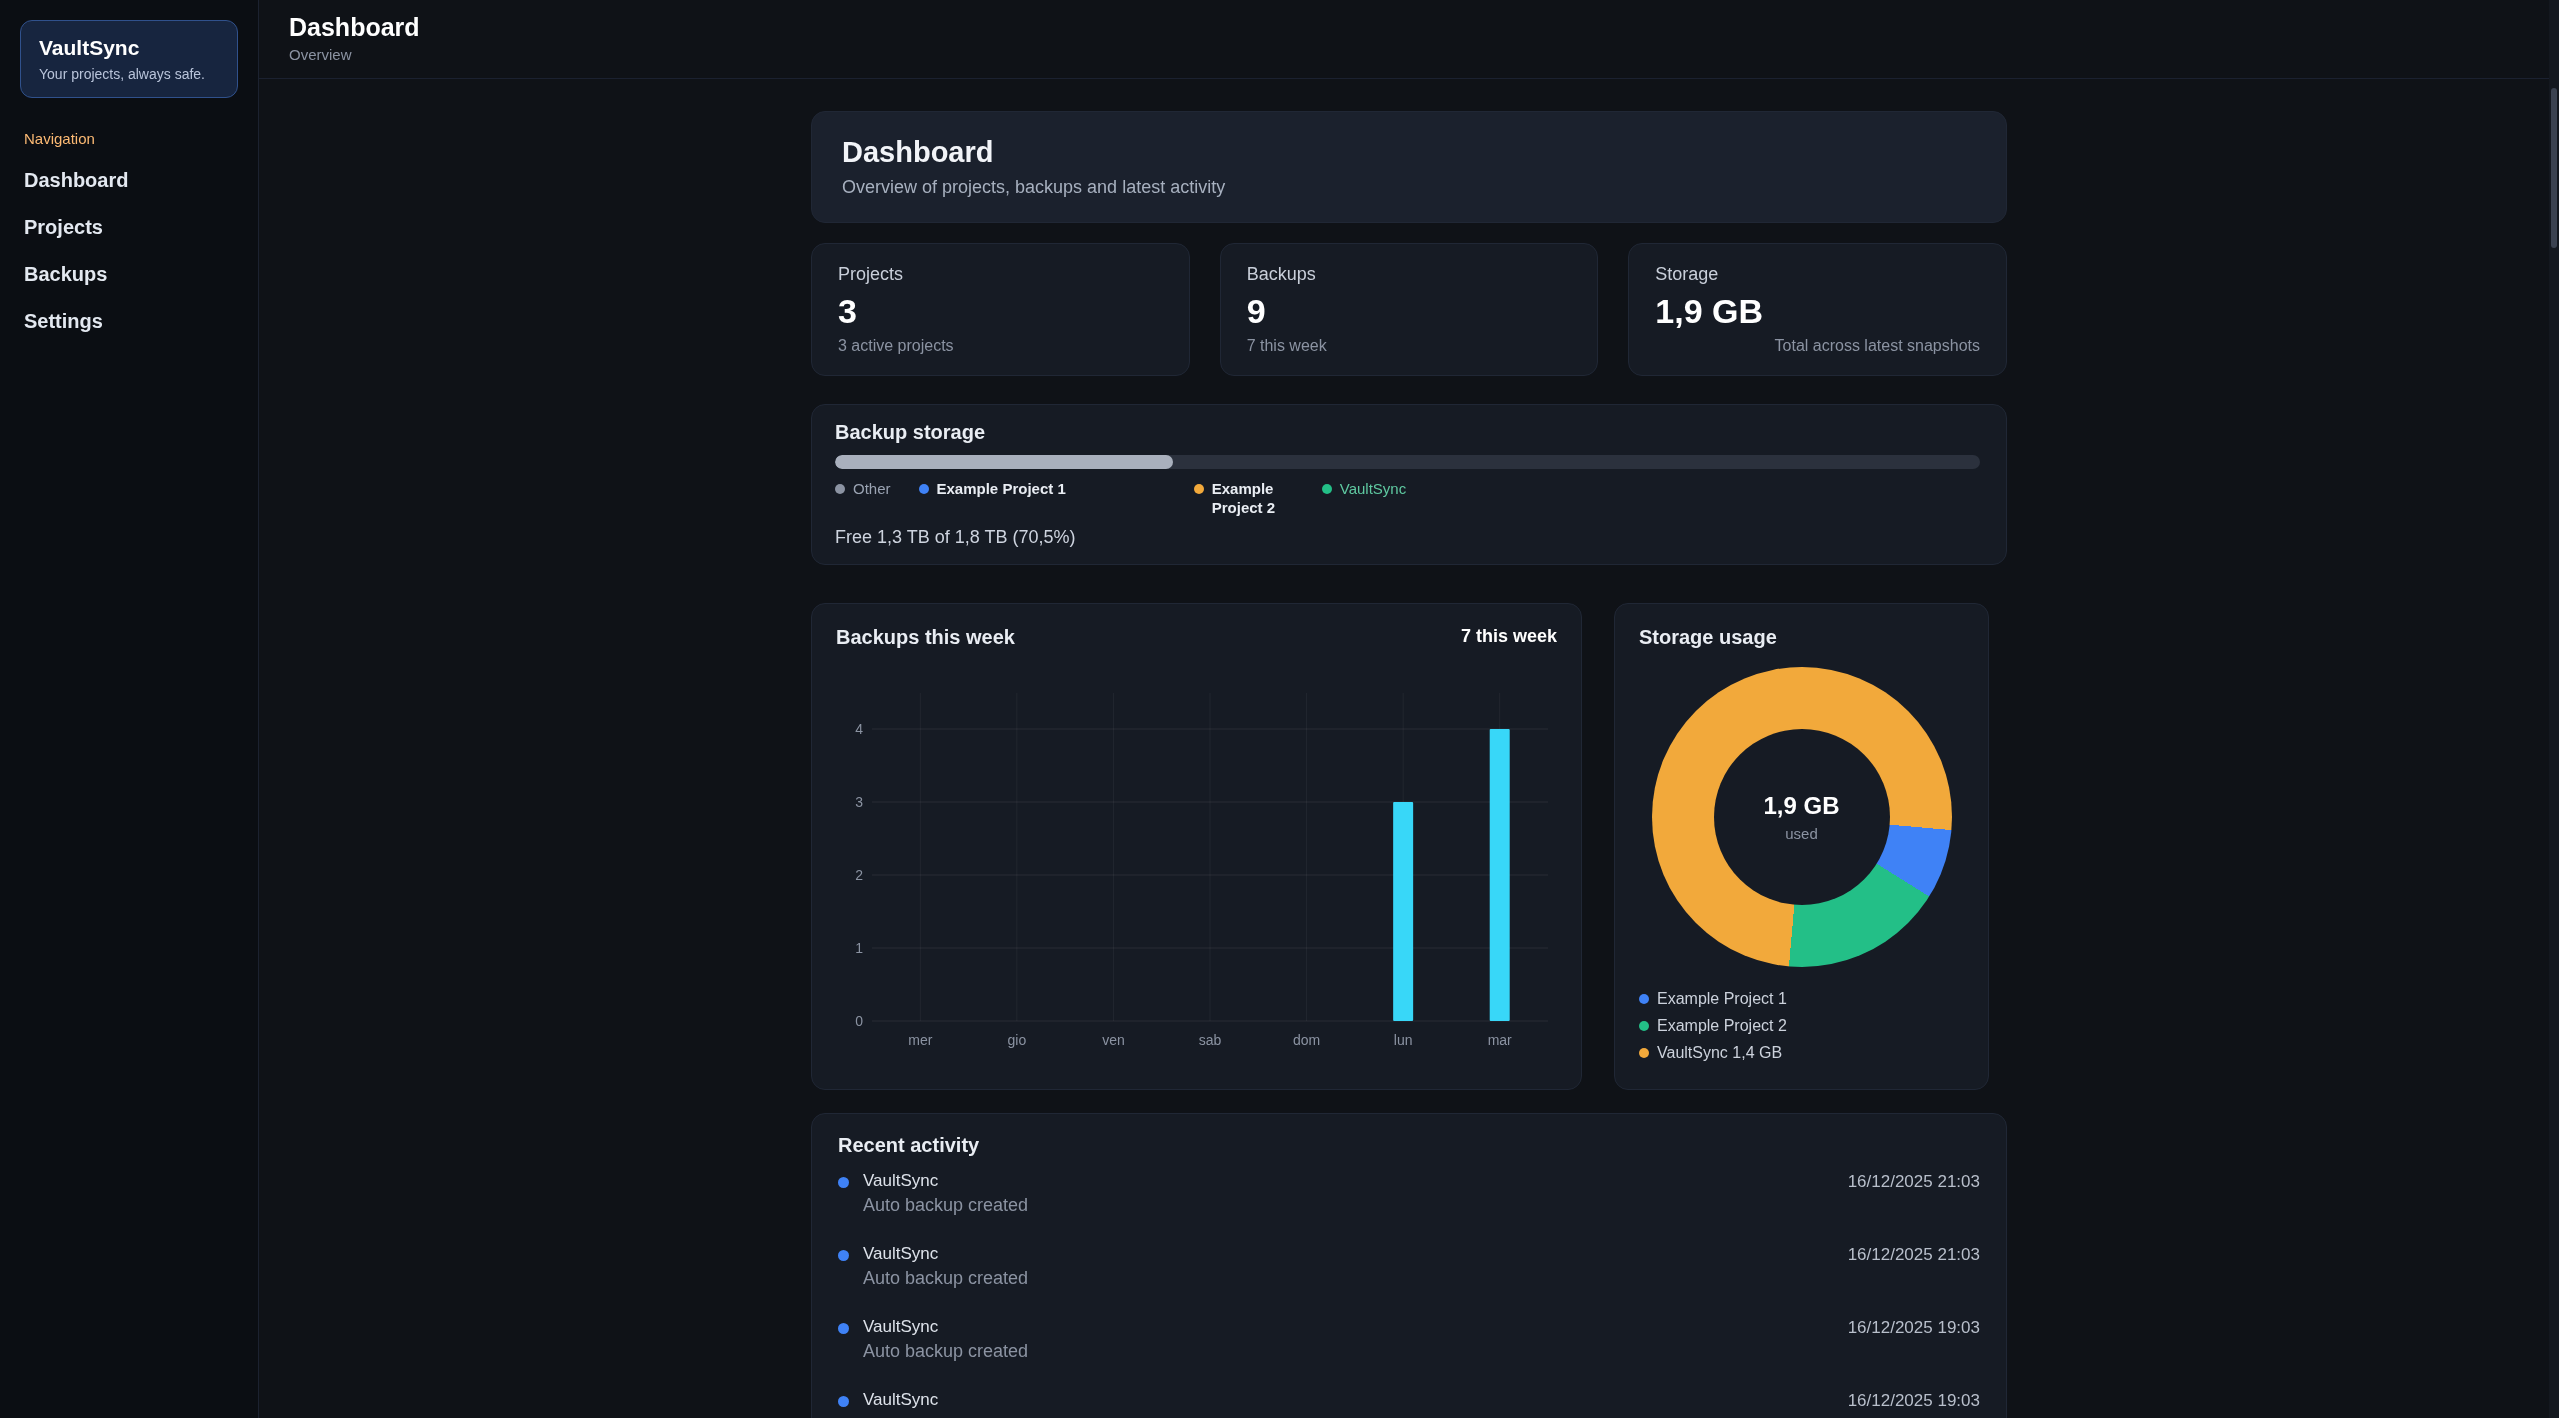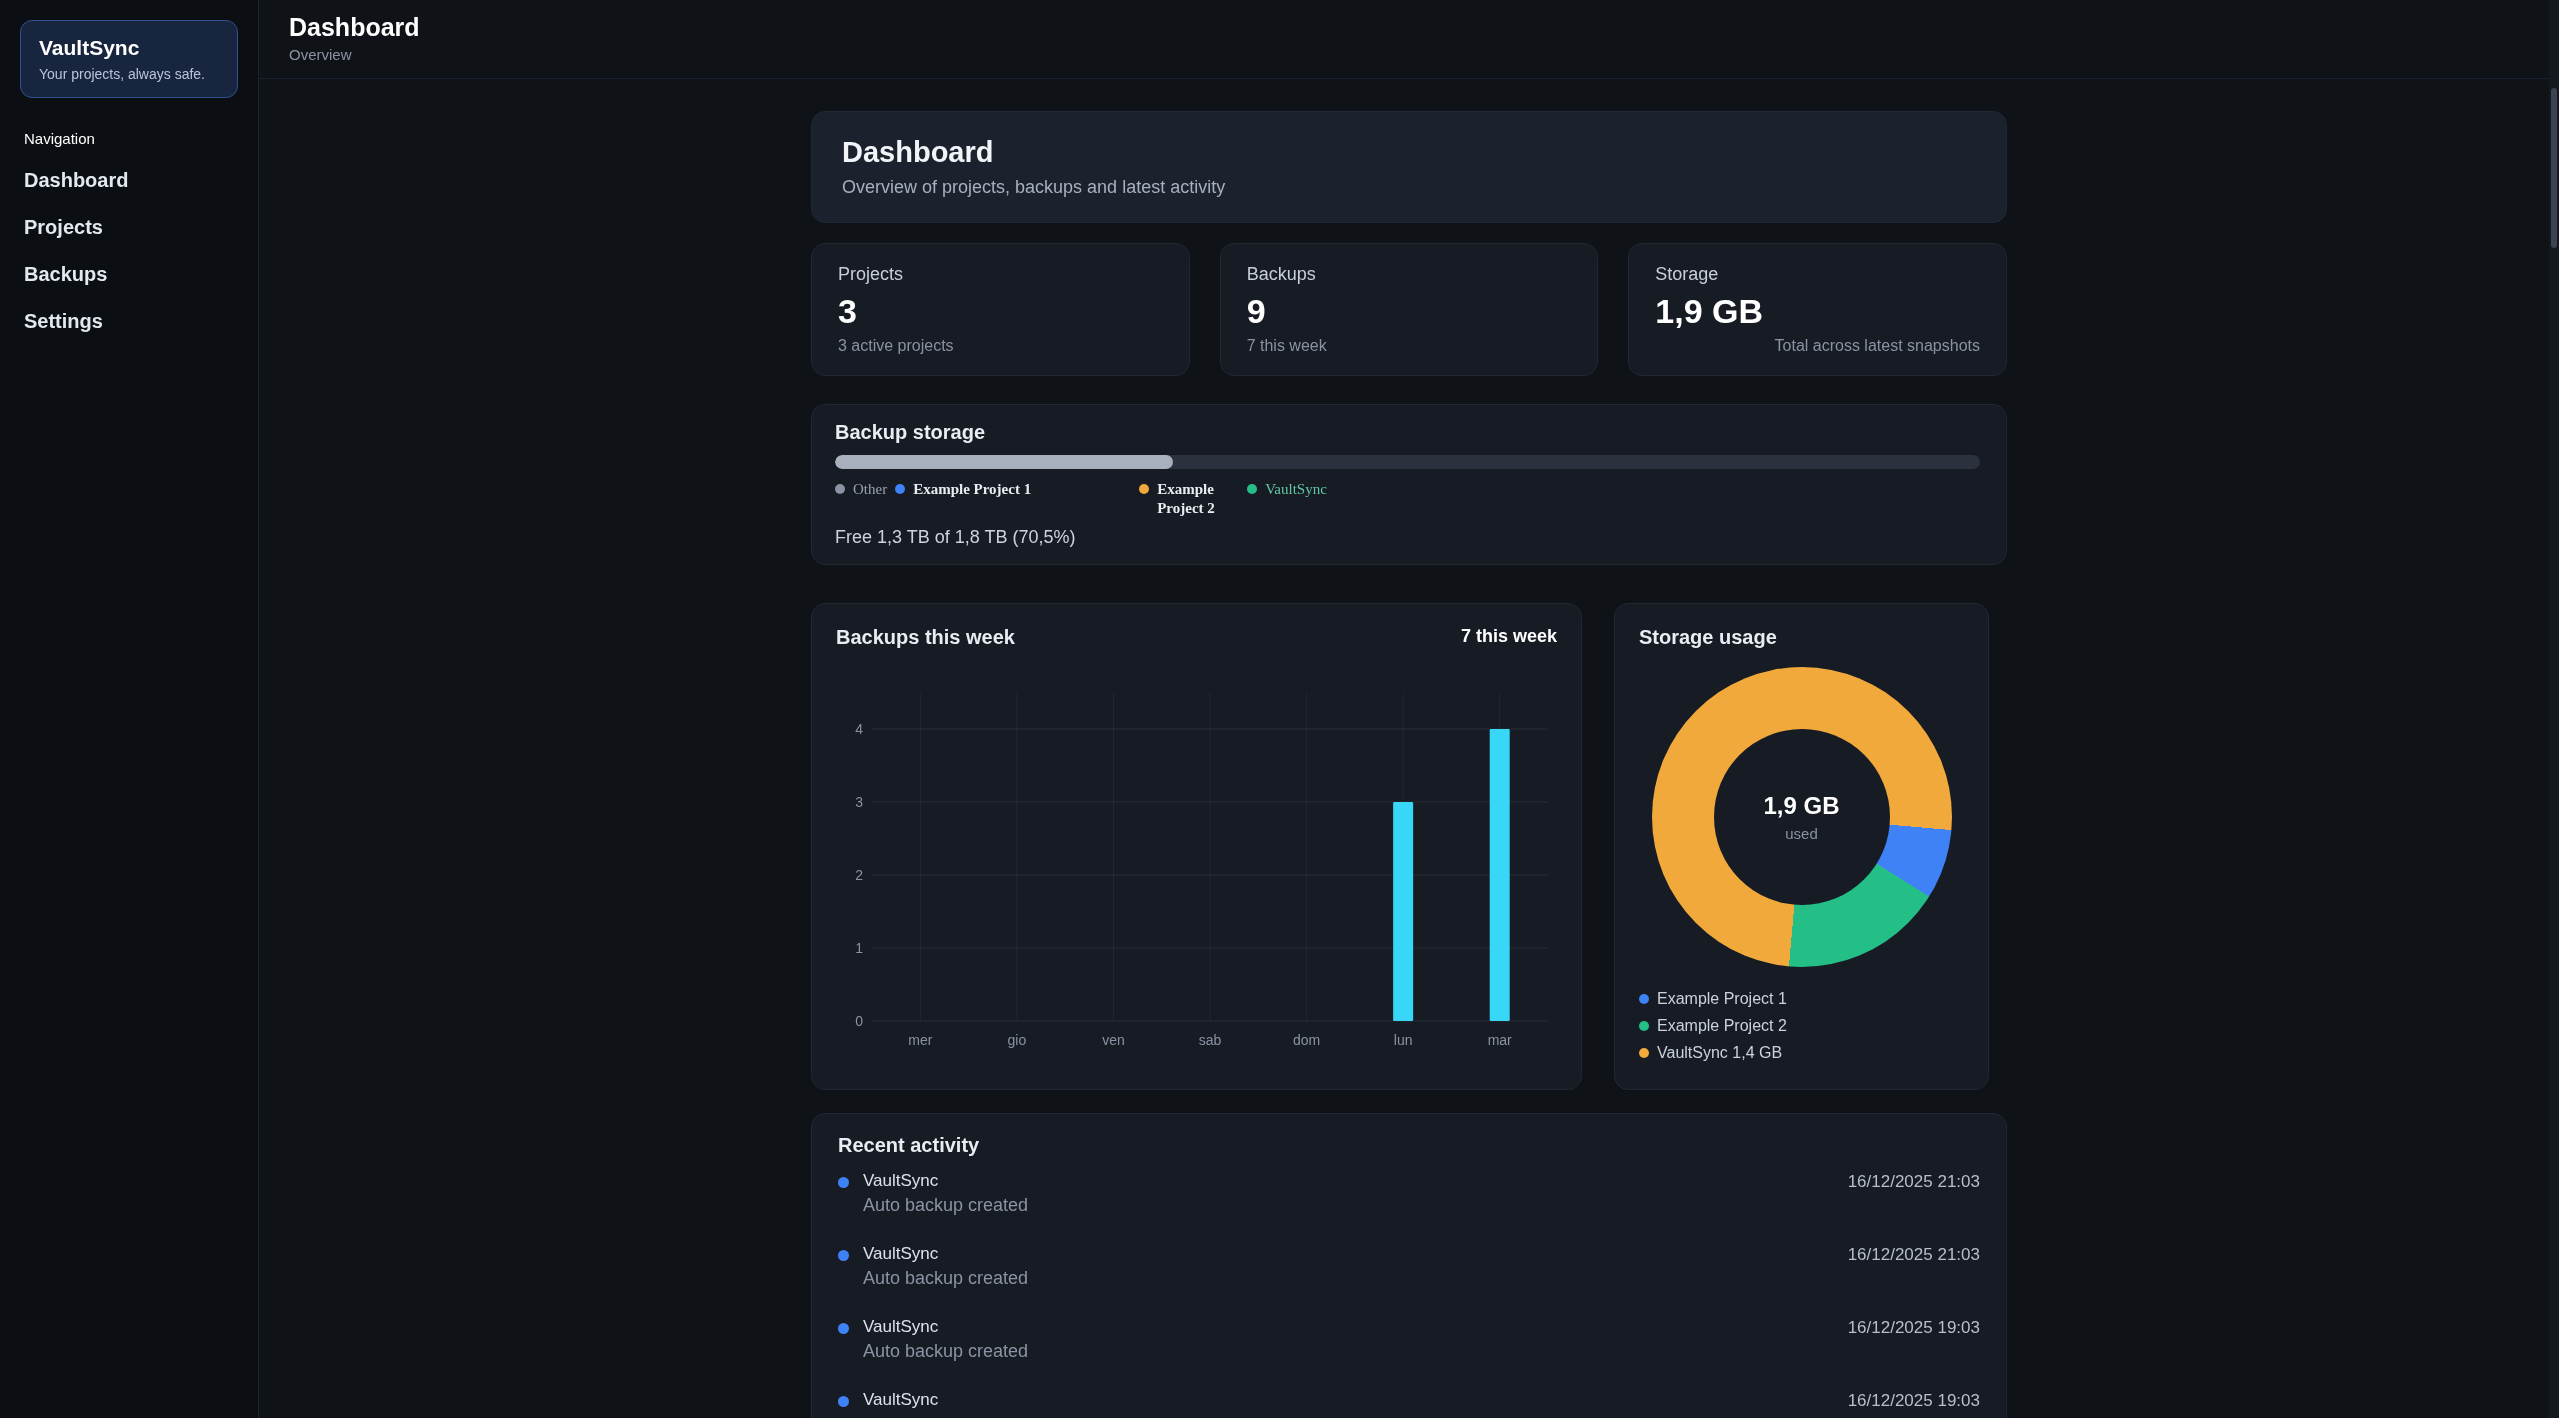--- a/index.html
+++ b/index.html
@@ -14,21 +14,21 @@
     position: fixed; left: 0; top: 0; bottom: 0; width: 259px;
     background: #0b0e13; border-right: 1px solid #1c2230;
     display: flex; flex-direction: column;
   }
   .brand-card {
     margin: 20px 20px 0 20px; padding: 15px 18px;
     background: #17253f; border: 1px solid #30518c; border-radius: 12px;
   }
   .brand-name { font-size: 21px; font-weight: 700; color: #ffffff; }
   .brand-tag  { font-size: 14px; color: #b9c4da; margin-top: 6px; }
-  .nav-label  { margin: 32px 0 10px 24px; font-size: 15px; color: #ffffff; }
+  .nav-label  { margin: 32px 0 10px 24px; font-size: 15px; color: #fdba74; }
   .nav-item   {
     padding: 12px 24px; font-size: 20px; font-weight: 600; color: #e3e8f0;
     cursor: pointer;
   }
   .sidebar-spacer { flex: 1; }
   .sidebar-footer {
     padding: 18px 24px 22px 24px; border-top: 1px solid #161b25;
     font-size: 15px; color: #8b93a2; line-height: 1.55;
   }
   
@@ -57,21 +57,21 @@
   .stat-sub   { font-size: 16px; color: #8b93a2; margin-top: 6px; }
   .stat-sub.right { text-align: right; }
   
   .storage-card { margin-top: 28px; padding: 16px 26px 16px 23px; }
   .card-title { font-size: 20px; font-weight: 600; color: #e9edf3; }
   .bar-track {
     margin-top: 11px; height: 14px; border-radius: 7px; overflow: hidden;
     background: #2b313d;
   }
   .bar-fill { height: 100%; border-radius: 7px; }
-  .bar-legend { display: flex; align-items: flex-start; gap: 8px; margin-top: 11px; font-family: Liberation Serif, serif; }
+  .bar-legend { display: flex; align-items: flex-start; gap: 28px; margin-top: 11px; }
   .legend-item { display: flex; align-items: flex-start; gap: 8px; }
   .legend-item.push { margin-left: 100px; }
   .dot { width: 10px; height: 10px; border-radius: 50%; flex: none; margin-top: 4px; }
   .legend-text { font-size: 15px; line-height: 1.25; }
   .legend-text.bold { font-weight: 600; }
   .legend-text.narrow { max-width: 82px; }
   .free-line { margin-top: 9px; font-size: 18px; color: #ced4df; }
   .hint-line { margin-top: 5px; font-size: 14px; color: #6b7483; }
   
   .charts { display: grid; grid-template-columns: 771px 375px; gap: 32px; margin-top: 38px; }

